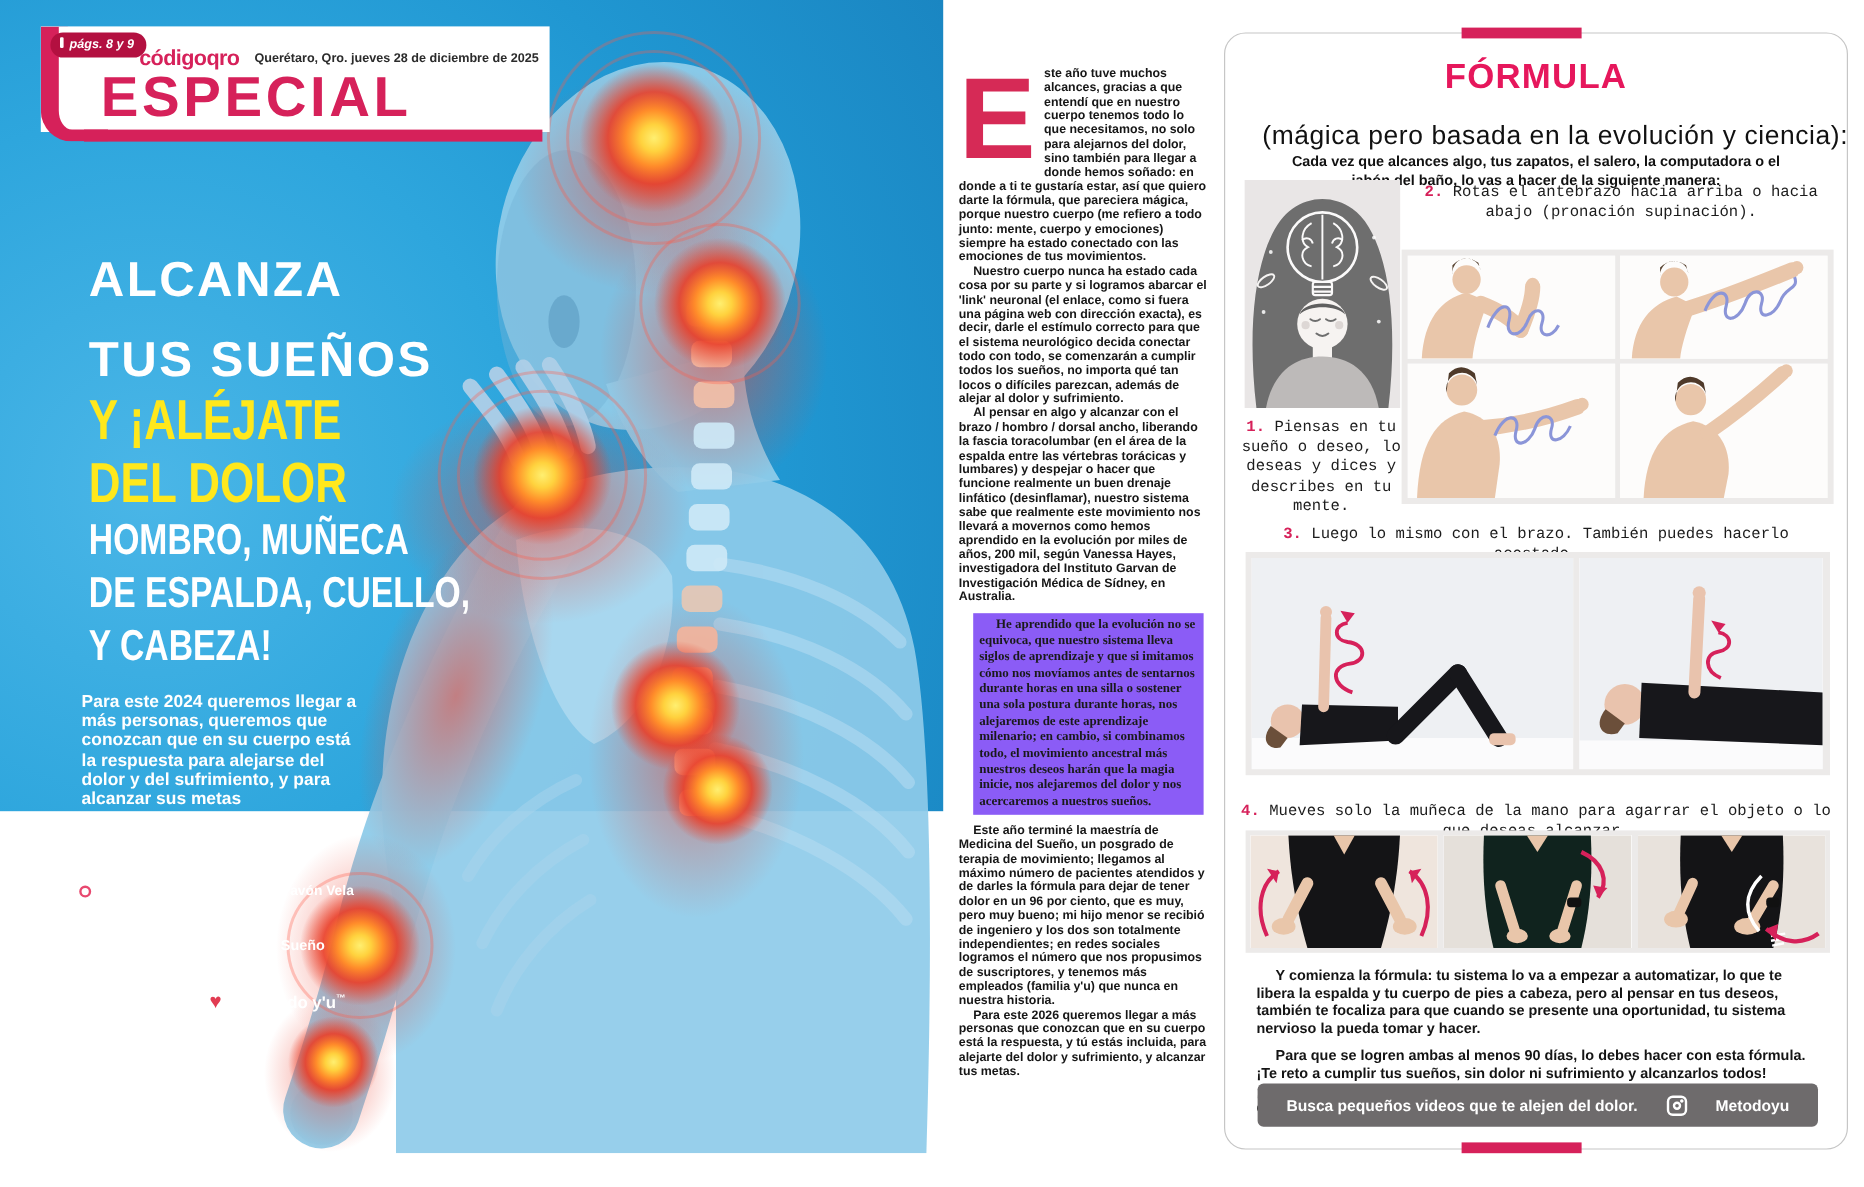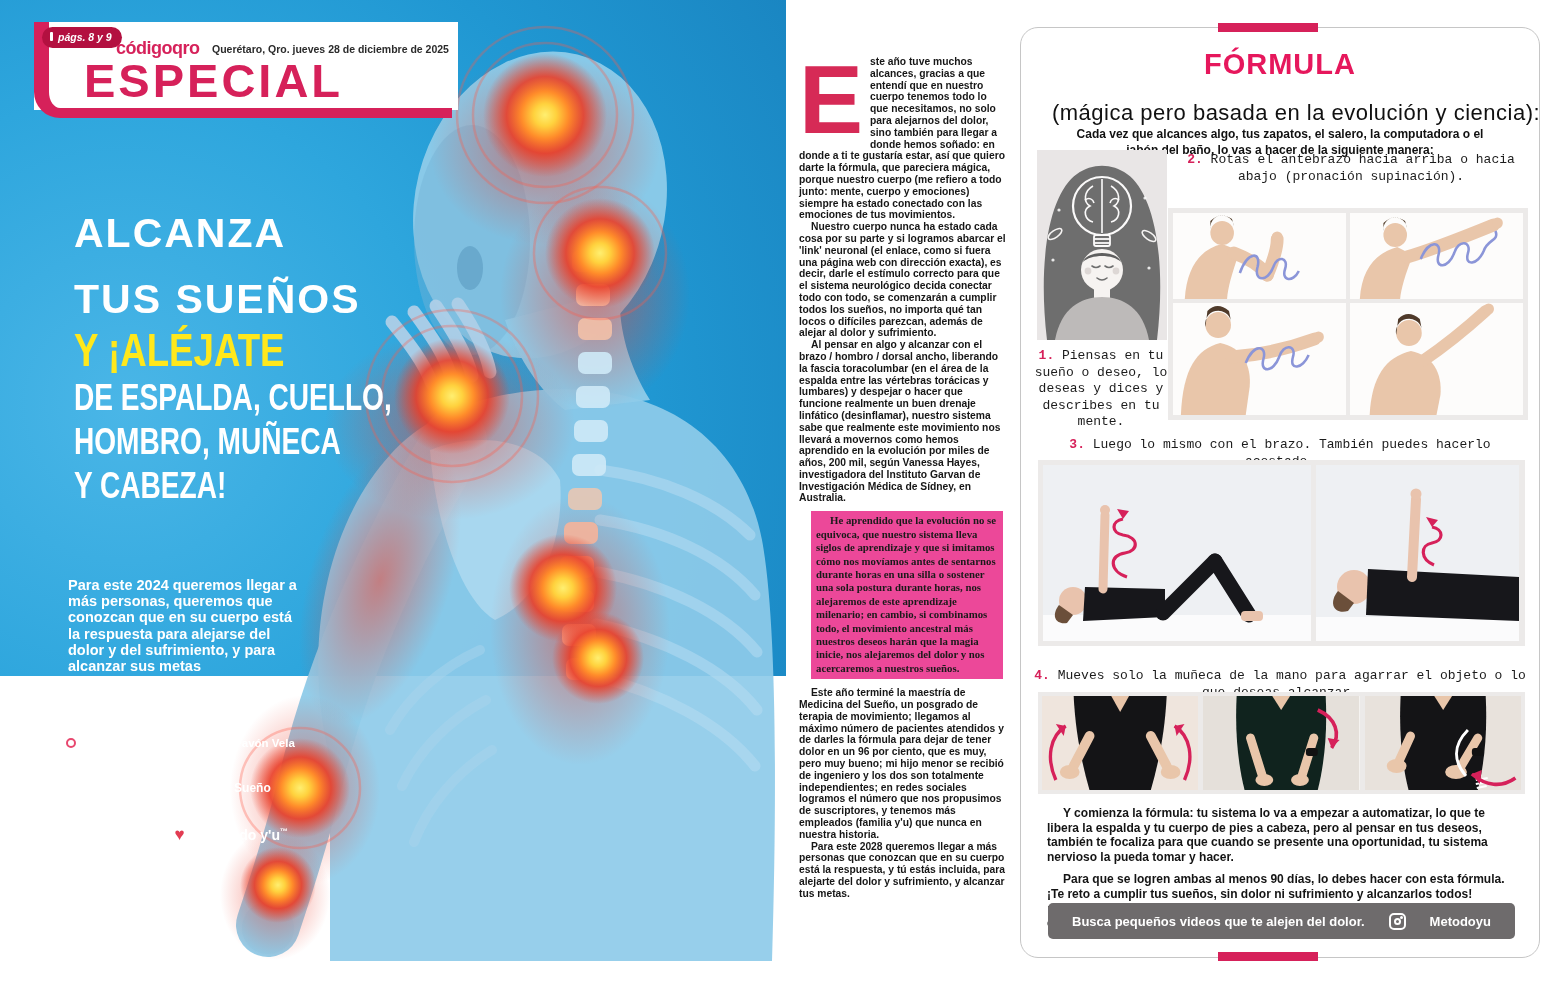--- a/index.html
+++ b/index.html
@@ -50,21 +50,21 @@
   .footer-method{font-weight:bold;font-size:14px;margin-left:-10px;}
   .footer-method sup{font-size:8px;}
 
   
   .article{position:absolute;left:799px;top:56px;width:208px;color:#161616;}
   .article p{margin:0;font-size:10.3px;line-height:11.8px;font-weight:bold;text-indent:12px;}
   .article p.pfirst{text-indent:0;}
   .dropcap{float:left;color:#d62a56;font-weight:bold;font-size:96px;line-height:76px;
     padding:6px 7px 10px 0;}
   .highlight{font-family:"Liberation Serif",serif;font-weight:bold;font-size:10.8px;line-height:13.4px;
-    background:#ec4899;color:#1a1a1a;padding:3px 5px 4px 5px;margin:7px 4px 8px 12px;text-indent:14px;}
+    background:#8b5cf6;color:#1a1a1a;padding:3px 5px 4px 5px;margin:7px 4px 8px 12px;text-indent:14px;}
 
   
   .frame{position:absolute;left:1020px;top:27px;width:520px;height:931px;
     border:1.5px solid #c6c6c6;border-radius:18px;}
   .tab{position:absolute;width:100px;height:9px;background:#d6215a;left:1218px;z-index:3;}
   .tab.top{top:23px;} .tab.bottom{top:952px;}
   .rp-title{position:absolute;left:1020px;top:48px;width:520px;margin:0;text-align:center;
     color:#e6175c;font-size:29px;font-weight:bold;letter-spacing:1px;}
   .rp-subtitle{position:absolute;left:1020px;top:84px;width:520px;margin:16px;text-align:center;
     color:#111;font-size:22px;font-weight:normal;letter-spacing:.5px;}
@@ -199,22 +199,23 @@
     <div class="red-underbar"></div>
     <span class="pages-badge">págs. 8 y 9</span>
     <span class="brand-logo">códigoqro</span>
     <span class="dateline">Querétaro, Qro. jueves 28 de diciembre de 2025</span>
     <div class="especial">ESPECIAL</div>
 
     <div class="headline">
       <div class="hl-white">ALCANZA</div>
       <div class="hl-white">TUS SUEÑOS</div>
       <div class="hl-yellow"><span class="cond">Y ¡ALÉJATE</span></div>
+      <div class="hl-yellow"><span class="cond">DEL DOLOR</span></div>
+      <div class="hl-sub"><span class="cond">HOMBRO, MUÑECA</span></div>
       <div class="hl-sub"><span class="cond">DE ESPALDA, CUELLO,</span></div>
-      <div class="hl-sub"><span class="cond">HOMBRO, MUÑECA</span></div>
       <div class="hl-sub"><span class="cond">Y CABEZA!</span></div>
     </div>
 
     <p class="lp-intro">Para este 2024 queremos llegar a más personas, queremos que conozcan que en su cuerpo está la respuesta para alejarse del dolor y del sufrimiento, y para alcanzar sus metas</p>
 
     <div class="byline">
       <span class="ring-icon"></span>
       <span>Por la Dra. H.C. Sofía Pérez Pavón Vela</span>
     </div>
     <div class="creds">
@@ -230,21 +231,21 @@
       </span>
     </div>
   </section>
 
   <section class="article">
     <p class="pfirst"><span class="dropcap">E</span><span>ste año tuve muchos alcances, gracias a que entendí que en nuestro cuerpo tenemos todo lo que necesitamos, no solo para alejarnos del dolor, sino también para llegar a donde hemos soñado: en donde a ti te gustaría estar, así que quiero darte la fórmula, que pareciera mágica, porque nuestro cuerpo (me refiero a todo junto: mente, cuerpo y emociones) siempre ha estado conectado con las emociones de tus movimientos.</span></p>
     <p>Nuestro cuerpo nunca ha estado cada cosa por su parte y si logramos abarcar el 'link' neuronal (el enlace, como si fuera una página web con dirección exacta), es decir, darle el estímulo correcto para que el sistema neurológico decida conectar todo con todo, se comenzarán a cumplir todos los sueños, no importa qué tan locos o difíciles parezcan, además de alejar al dolor y sufrimiento.</p>
     <p>Al pensar en algo y alcanzar con el brazo / hombro / dorsal ancho, liberando la fascia toracolumbar (en el área de la espalda entre las vértebras torácicas y lumbares) y despejar o hacer que funcione realmente un buen drenaje linfático (desinflamar), nuestro sistema sabe que realmente este movimiento nos llevará a movernos como hemos aprendido en la evolución por miles de años, 200 mil, según Vanessa Hayes, investigadora del Instituto Garvan de Investigación Médica de Sídney, en Australia.</p>
     <div class="highlight">He aprendido que la evolución no se equivoca, que nuestro sistema lleva siglos de aprendizaje y que si imitamos cómo nos movíamos antes de sentarnos durante horas en una silla o sostener una sola postura durante horas, nos alejaremos de este aprendizaje milenario; en cambio, si combinamos todo, el movimiento ancestral más nuestros deseos harán que la magia inicie, nos alejaremos del dolor y nos acercaremos a nuestros sueños.</div>
     <p>Este año terminé la maestría de Medicina del Sueño, un posgrado de terapia de movimiento; llegamos al máximo número de pacientes atendidos y de darles la fórmula para dejar de tener dolor en un 96 por ciento, que es muy, pero muy bueno; mi hijo menor se recibió de ingeniero y los dos son totalmente independientes; en redes sociales logramos el número que nos propusimos de suscriptores, y tenemos más empleados (familia y'u) que nunca en nuestra historia.</p>
-    <p>Para este 2028 queremos llegar a más personas que conozcan que en su cuerpo está la respuesta, y tú estás incluida, para alejarte del dolor y sufrimiento, y alcanzar tus metas.</p>
+    <p>Para este 2026 queremos llegar a más personas que conozcan que en su cuerpo está la respuesta, y tú estás incluida, para alejarte del dolor y sufrimiento, y alcanzar tus metas.</p>
   </section>
 
   <div class="frame"></div>
   <div class="tab top"></div>
   <div class="tab bottom"></div>
 
   <h1 class="rp-title">FÓRMULA</h1>
   <h2 class="rp-subtitle">(mágica pero basada en la evolución y ciencia):</h2>
   <p class="rp-lead">Cada vez que alcances algo, tus zapatos, el salero, la computadora o el jabón del baño, lo vas a hacer de la siguiente manera:</p>
 

